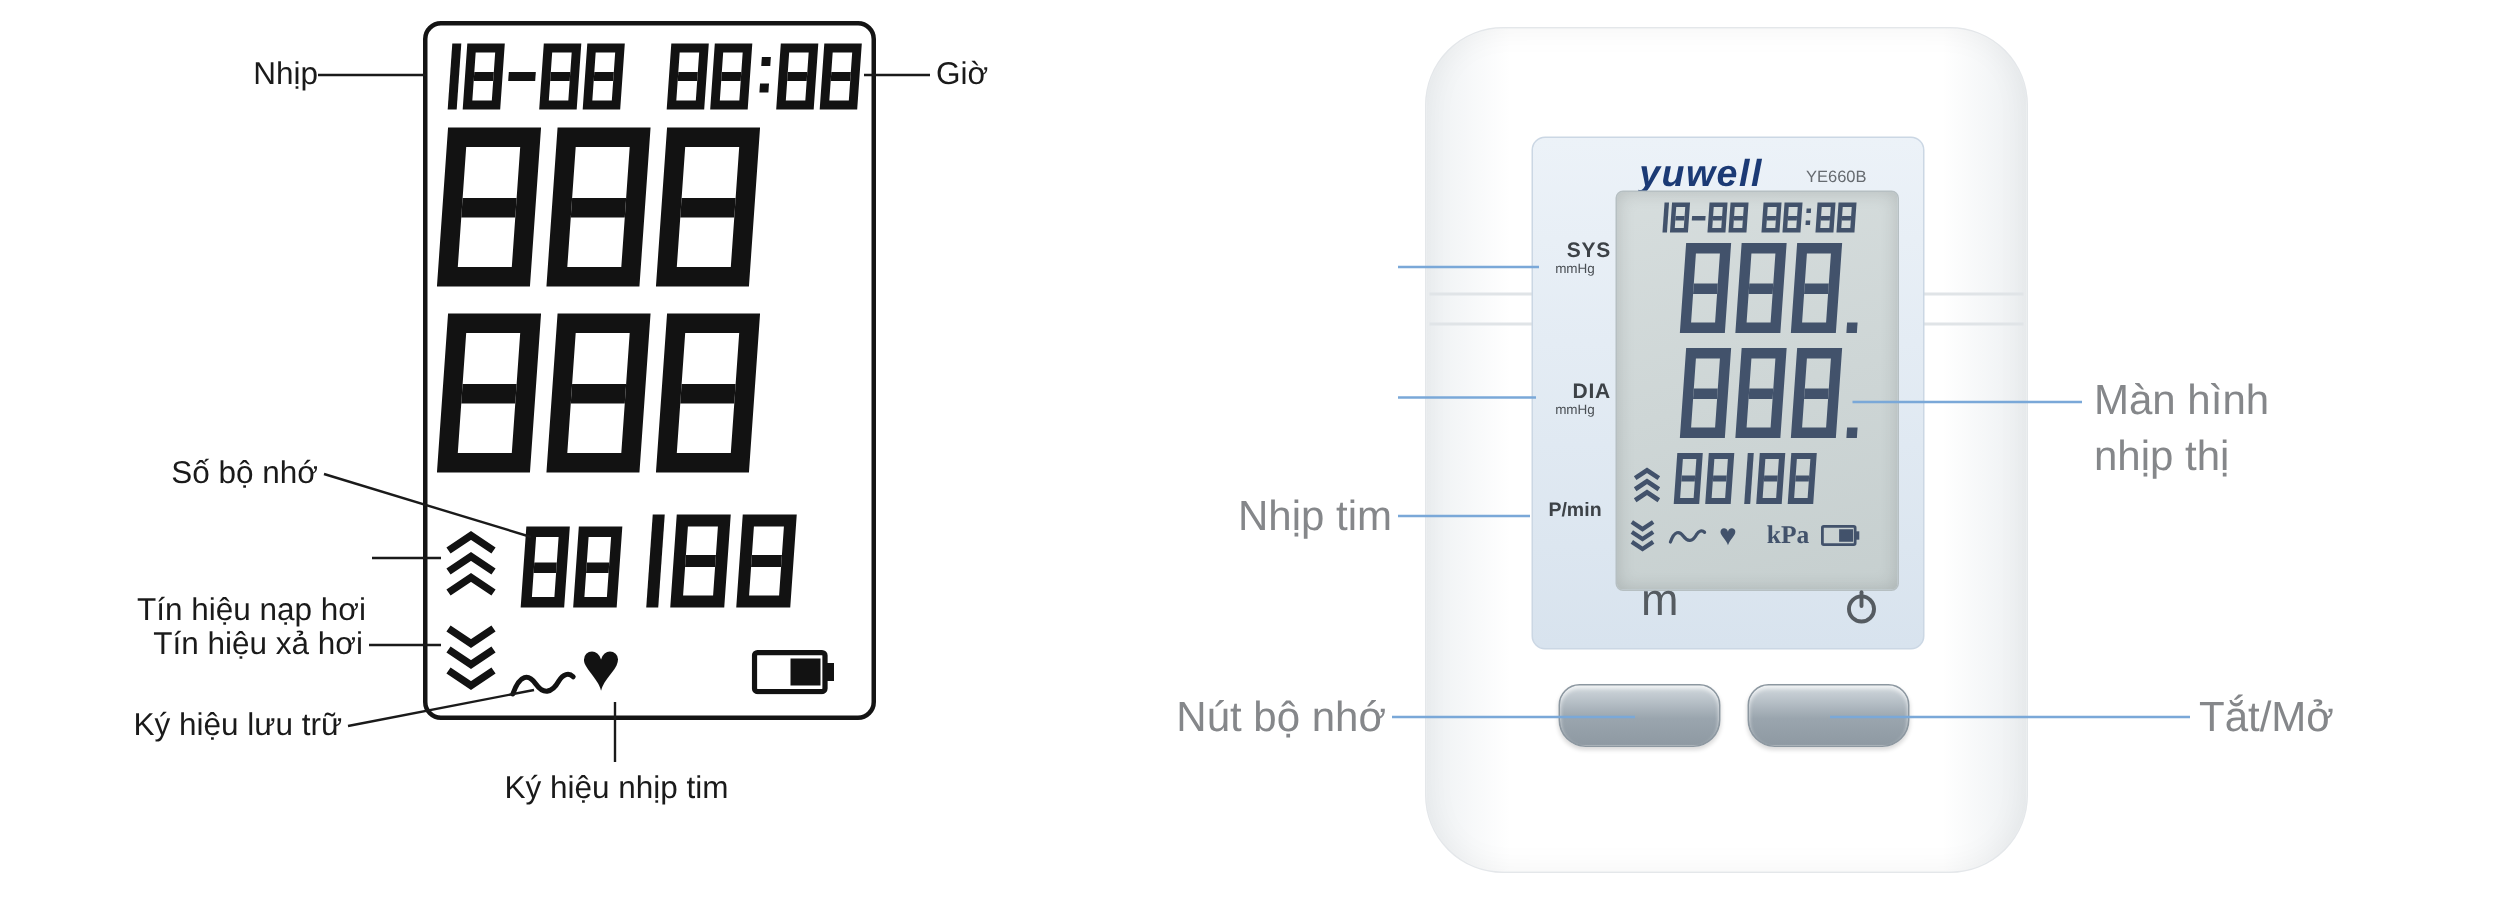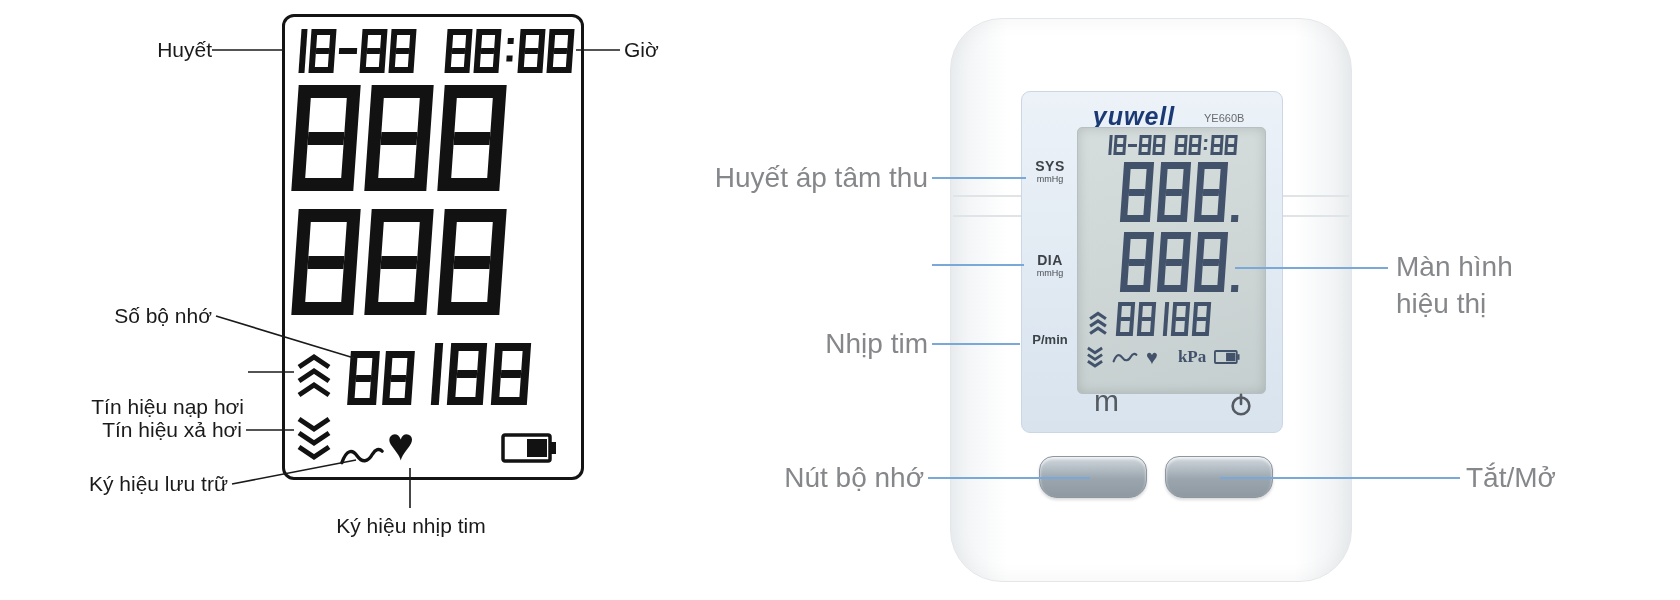--- a/index.html
+++ b/index.html
@@ -55,21 +55,21 @@
   .model{position:absolute;left:182px;top:20px;font-size:11px;color:#666b70;}
   .screen{position:absolute;left:55px;top:35px;width:187px;height:265px;border-radius:5px;background:linear-gradient(165deg,#d6dddd,#c6cfcf);border:1px solid #b6bfc2;box-shadow:inset 0 0 12px rgba(0,0,0,0.15);color:#42526b;}
   .scr-datetime{position:absolute;left:0;right:0;top:7px;display:flex;justify-content:center;gap:10px;}
   .scr-sys{position:absolute;left:44px;top:34px;}
   .scr-dia{position:absolute;left:44px;top:104px;}
   .scr-pulse-row{position:absolute;left:10px;top:174px;display:flex;align-items:flex-end;gap:9px;}
   .scr-icons{position:absolute;left:8px;right:6px;top:218px;display:flex;align-items:center;gap:8px;}
   .scr-heart{font-size:20px;line-height:1;}
   .kpa{font-family:"Liberation Serif",serif;font-weight:700;font-size:17px;margin-left:12px;}
   .mlabel{position:absolute;left:4px;width:48px;text-align:center;color:#3d4247;}
-  .mlabel .big{font-size:14px;font-weight:700;display:block;letter-spacing:0.5px;}
+  .mlabel .big{font-size:14px;font-weight:700;display:block;letter-spacing:0.5px;text-align:right;}
   .mlabel .small{font-size:9px;display:block;color:#4a4f54;}
   .mlabel-sys{top:66px;}
   .mlabel-dia{top:160px;}
   .mlabel-pmin{top:240px;font-size:13px;font-weight:700;}
   .m-btn{position:absolute;left:72px;top:294px;font-size:30px;color:#555b61;line-height:1;}
   .pwr{position:absolute;left:206px;top:300px;}
   .hw-btn{position:absolute;top:437px;width:106px;height:40px;border-radius:14px 14px 18px 18px;background:linear-gradient(180deg,#d2d9de,#9aa5ae 55%,#8e99a2);border:1px solid #8c97a0;box-shadow:inset 0 2px 3px rgba(255,255,255,0.75),0 2px 3px rgba(0,0,0,0.15);}
   .hw-btn-mem{left:88px;}
   .hw-btn-pwr{left:214px;}
 
@@ -95,21 +95,21 @@
     <g stroke="#7aa8d8" stroke-width="1.8">
       <line x1="932" y1="178" x2="1026" y2="178"></line>
       <line x1="932" y1="265" x2="1024" y2="265"></line>
       <line x1="932" y1="344" x2="1020" y2="344"></line>
       <line x1="1235" y1="268" x2="1388" y2="268"></line>
       <line x1="928" y1="478" x2="1090" y2="478"></line>
       <line x1="1220" y1="478" x2="1460" y2="478"></line>
     </g>
   </svg>
 
-  <div class="dlabel" style="right:1468px;top:38px;">Huyết</div>
+  <div class="dlabel" style="right:1468px;top:38px;">Nhịp</div>
   <div class="dlabel" style="left:624px;top:38px;">Giờ</div>
   <div class="dlabel" style="right:1468px;top:304px;">Số bộ nhớ</div>
   <div class="dlabel" style="right:1436px;top:360px;margin-top:35px;">Tín hiệu nạp hơi</div>
   <div class="dlabel" style="right:1438px;top:418px;">Tín hiệu xả hơi</div>
   <div class="dlabel" style="right:1452px;top:472px;">Ký hiệu lưu trữ</div>
   <div class="dlabel" style="left:306px;top:514px;width:210px;text-align:center;">Ký hiệu nhịp tim</div>
 
   <div class="lcd-frame">
     <div class="lcd-toprow">
       <div class="seg seg-sm">
@@ -253,22 +253,21 @@
       <svg class="pwr" width="26" height="26" viewBox="0 0 28 28" fill="none" stroke="#555b61" stroke-width="2.8" stroke-linecap="round">
         <circle cx="14" cy="15" r="9"></circle>
         <line x1="14" y1="3" x2="14" y2="13"></line>
       </svg>
     </div>
 
     <div class="hw-btn hw-btn-mem"></div>
     <div class="hw-btn hw-btn-pwr"></div>
   </div>
 
-  <div class="clabel" style="right:752px;top:162px;">Huyết áp tâm thu</div>
   <div class="clabel" style="right:752px;top:328px;">Nhịp tim</div>
   <div class="clabel" style="left:1396px;top:248px;line-height:37px;">
     <span class="line2">Màn hình</span>
-    <span class="line2">hiệu thị</span>
+    <span class="line2">nhịp thị</span>
   </div>
   <div class="clabel" style="right:756px;top:462px;">Nút bộ nhớ</div>
   <div class="clabel" style="left:1466px;top:462px;text-align:right;">Tắt/Mở</div>
 
 </div>
 
 </body></html>

